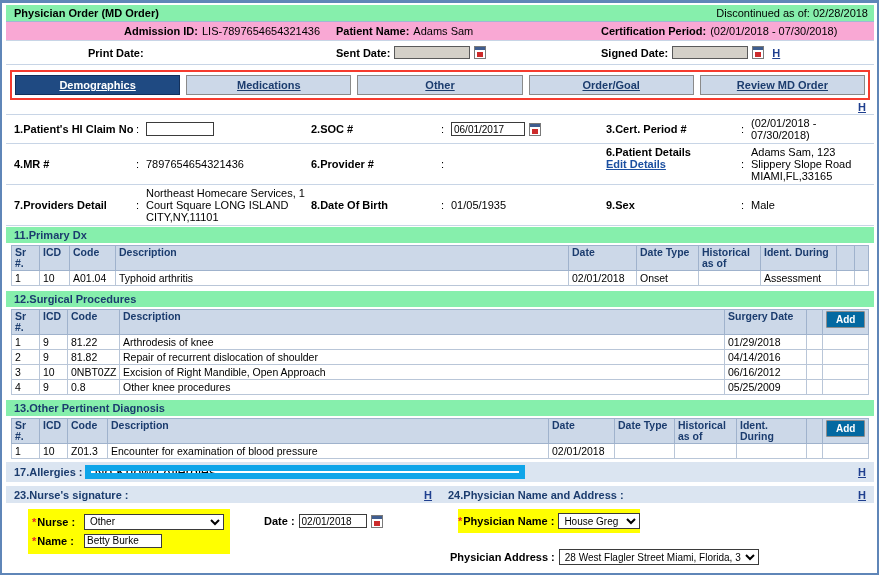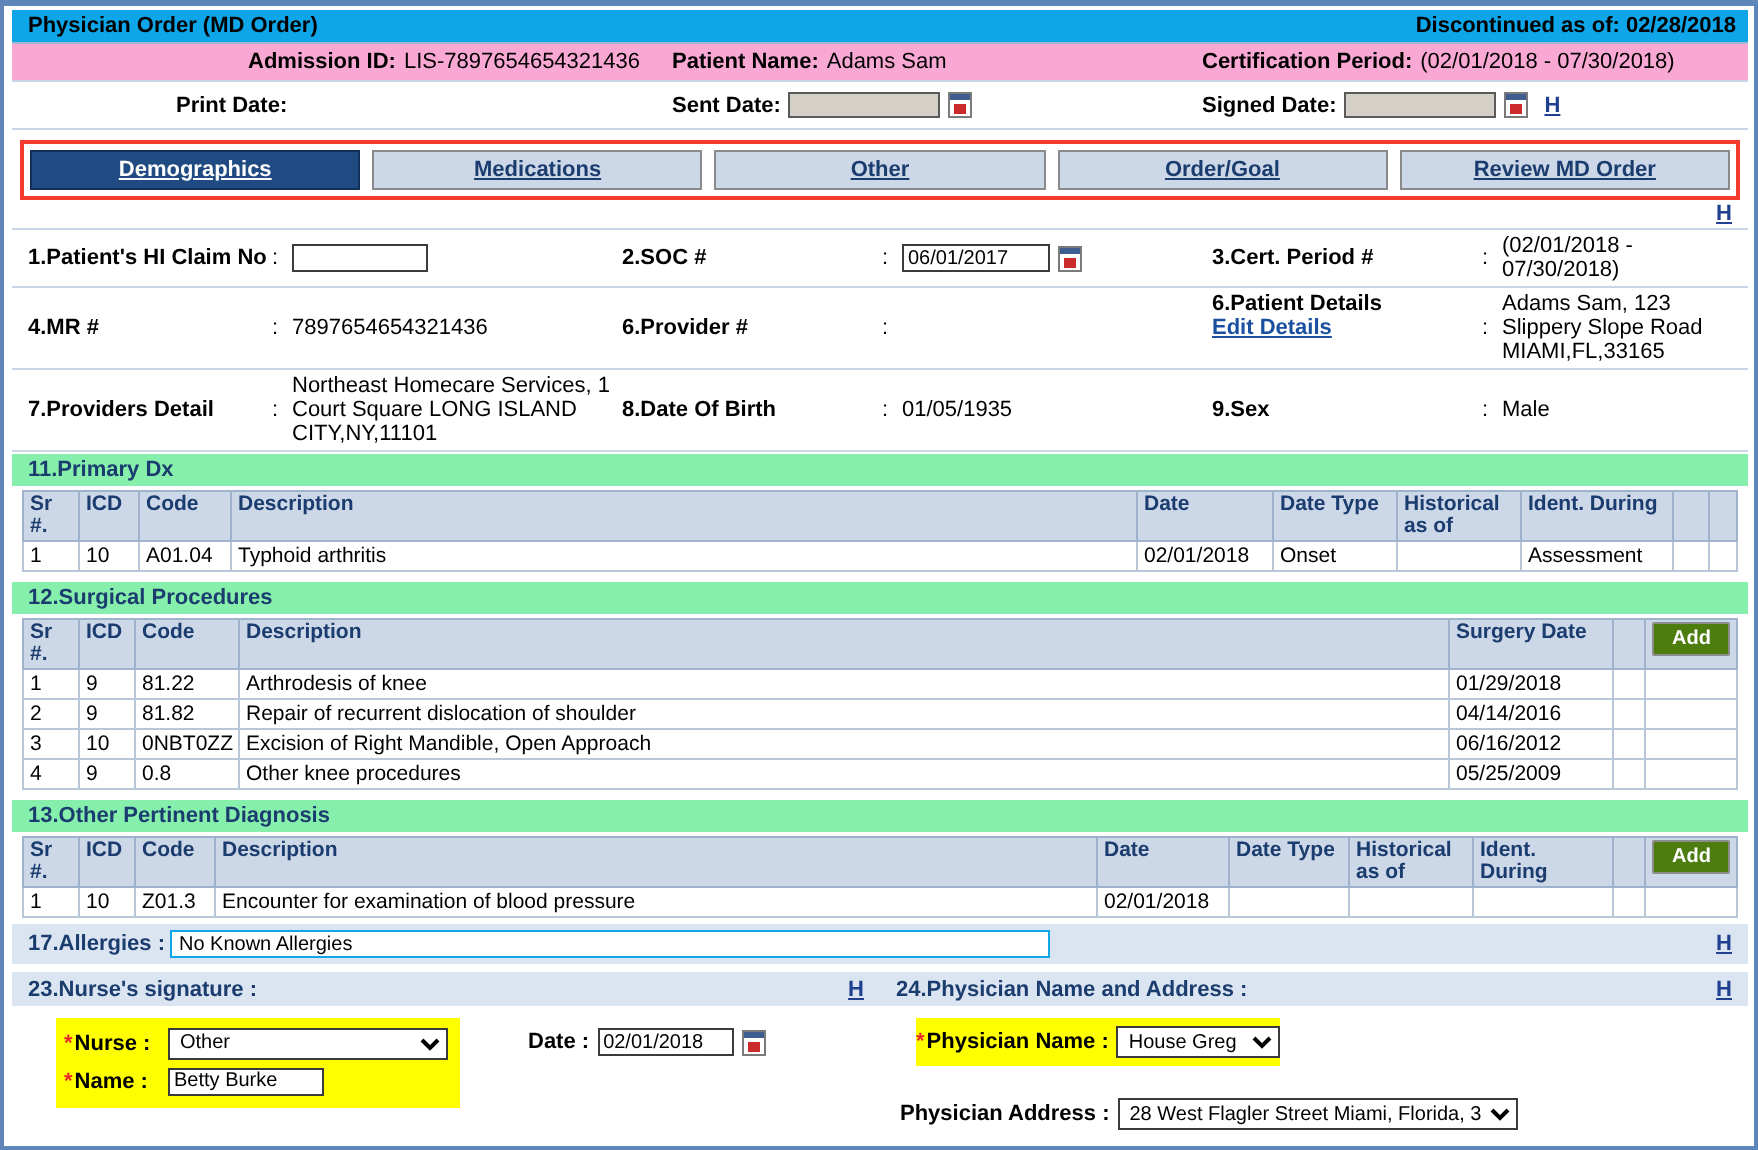--- a/index.html
+++ b/index.html
@@ -27,31 +27,31 @@
   .inner {
     position: absolute;
     left: 4px; top: 2px; right: 3px; bottom: 3px;
     background: #fff;
     overflow: hidden;
   }
 
   
   .title-bar {
     height: 17px;
-    background: #0ea5e9;
+    background: #86efac;
     border-bottom: 1px solid #9fb8d4;
     display: flex;
     align-items: center;
     justify-content: space-between;
     padding: 0 6px 0 8px;
     font-weight: bold;
     font-size: 11px;
     color: #000;
   }
-  .title-bar .right { font-weight: bold; }
+  .title-bar .right { font-weight: normal; }
 
   .id-row {
     height: 19px;
     display: flex;
     align-items: center;
     border-bottom: 1px solid #c8d5e6;
     font-size: 11px;
     background: #f9a8d4;
   }
   .id-cell { display: flex; align-items: baseline; }
@@ -219,21 +219,21 @@
     background: #fff;
     color: #000;
     vertical-align: top;
     height: 13px;
     overflow: hidden;
     white-space: nowrap;
   }
   th.addcol { background: #ccd8e8; text-align: center; vertical-align: middle; }
   .addbtn {
     display: inline-block;
-    background: #4d7c0f;
+    background: #0369a1;
     color: #fff;
     font-weight: bold;
     font-size: 10px;
     border: 1px solid #8c8c8c;
     padding: 2px 9px;
     cursor: pointer;
     border-radius: 1px;
   }
 
   
@@ -242,23 +242,23 @@
     align-items: center;
     background: #dbe5f1;
     height: 20px;
     padding: 0 8px;
     justify-content: space-between;
     margin-top: 3px;
   }
   .allleft { display: flex; align-items: center; }
   .allergy-input {
     width: 440px; height: 14px;
-    border: 1px solid #0ea5e9;
-    background: #fff;
-    font-size: 10px;
+    border: 6px solid #0ea5e9;
+    background: #fff;
+    font-size: 14px;
     padding: 0 3px;
     margin-left: 3px;
     color:#000;
     font-family: "Liberation Sans", sans-serif;
   }
 
   
   .sigbar {
     display: flex;
     background: #dbe5f1;

